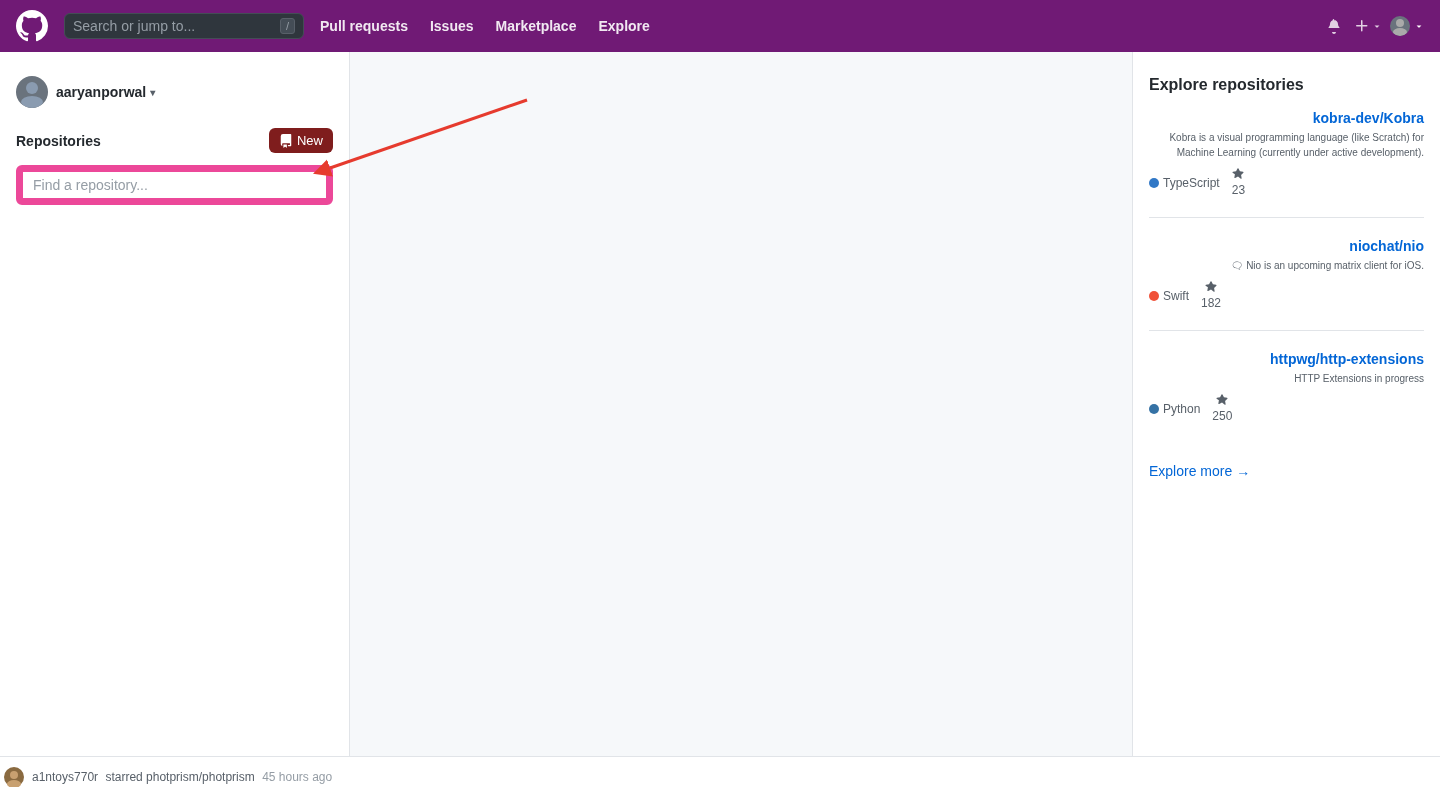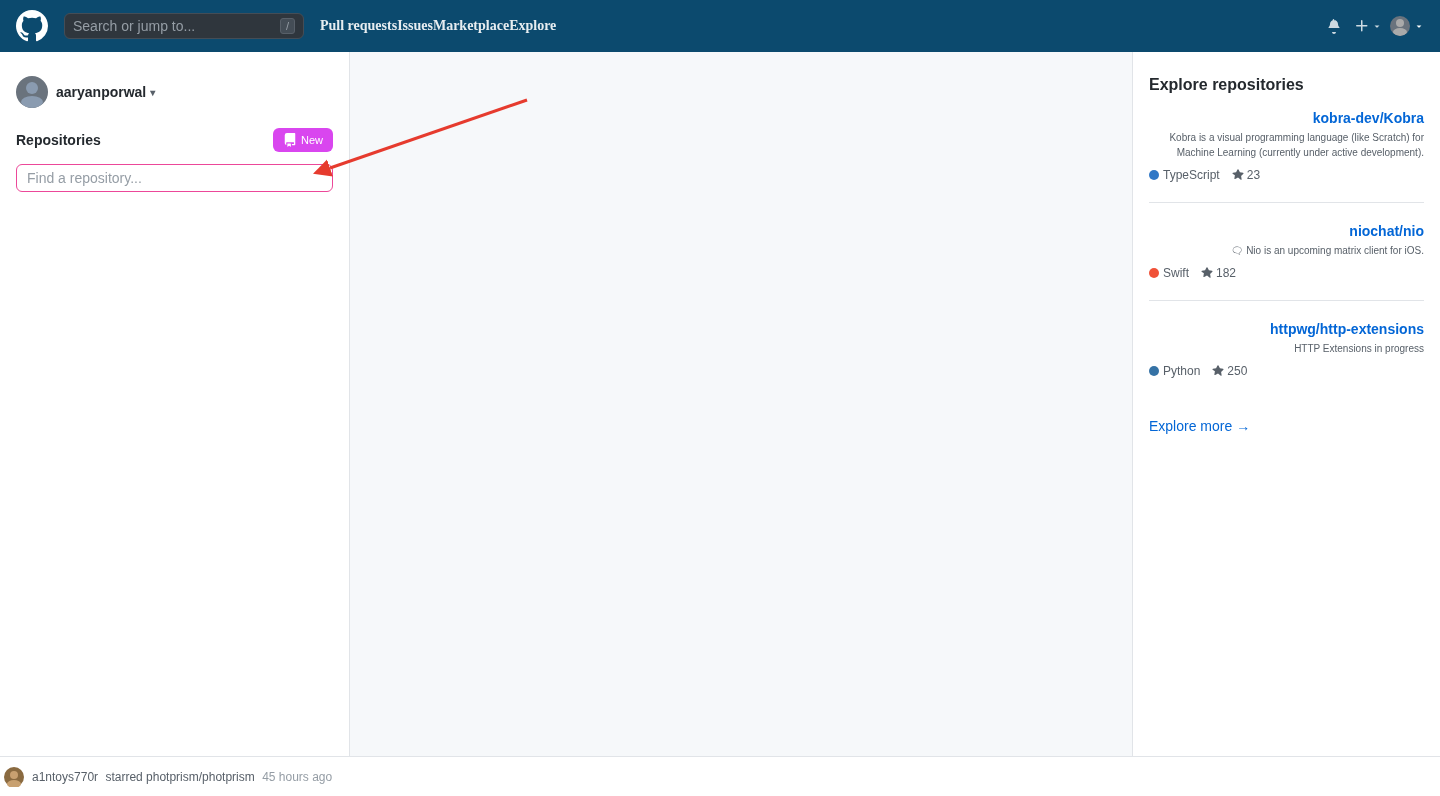--- a/index.html
+++ b/index.html
@@ -1,20 +1,20 @@
 <!DOCTYPE html>
 <html><head>
   <meta charset="utf-8">
   <style>
     * { margin: 0; padding: 0; box-sizing: border-box; }
     body { font-family: -apple-system, BlinkMacSystemFont, "Segoe UI", Helvetica, Arial, sans-serif; font-size: 14px; background: #f6f8fa; color: #24292e; }
 
     
     .navbar {
-      background: #0c4a6e;
+      background: #701a75;
       height: 52px;
       display: flex;
       align-items: center;
       padding: 0 16px;
       gap: 16px;
       position: fixed;
       top: 0; left: 0; right: 0;
       z-index: 100;
     }
     .navbar-logo {
@@ -48,23 +48,22 @@
       border: 1px solid #586069;
       border-radius: 3px;
       color: #959da5;
       font-size: 11px;
       padding: 1px 5px;
       flex-shrink: 0;
     }
     .nav-links {
       display: flex;
       align-items: center;
-      gap: 0;
+      gap: 22px;
       flex: 1;
-      font-family: Liberation Serif, serif;
     }
     .nav-link {
       color: #fff;
       text-decoration: none;
       font-size: 14px;
       font-weight: 600;
       opacity: 0.9;
     }
     .nav-actions {
       display: flex;
@@ -169,33 +168,33 @@
     }
     .repos-title {
       font-size: 14px;
       font-weight: 700;
       color: #24292e;
     }
     .new-btn {
       display: flex;
       align-items: center;
       gap: 4px;
-      background: #d946ef;
+      background: #7f1d1d;
       color: #fff;
       border: none;
       border-radius: 6px;
       padding: 5px 10px;
-      font-size: 11px;
+      font-size: 13px;
       font-weight: 500;
       cursor: pointer;
     }
     .search-repo {
       width: 100%;
       padding: 5px 10px;
-      border: 1px solid #ec4899;
+      border: 7px solid #ec4899;
       border-radius: 6px;
       font-size: 14px;
       color: #586069;
       outline: none;
       background: #fff;
     }
     .search-repo::placeholder { color: #959da5; }
 
     
     .main-content {
@@ -258,20 +257,21 @@
     }
     .lang-item {
       display: flex;
       align-items: center;
       gap: 4px;
     }
     .star-item {
       display: flex;
       align-items: center;
       gap: 3px;
+      flex-direction: column;
     }
     .explore-more {
       color: #0366d6;
       font-size: 14px;
       text-decoration: none;
       display: flex;
       align-items: center;
       gap: 4px;
       margin-top: 8px;
     }

